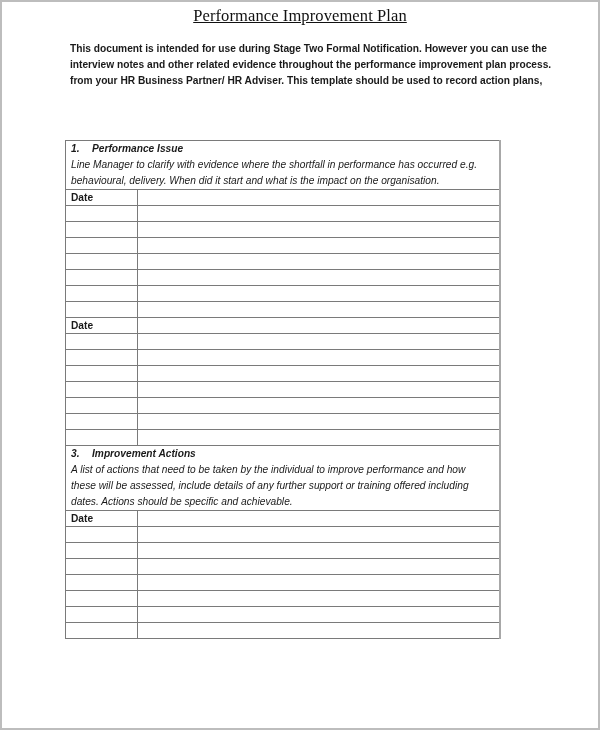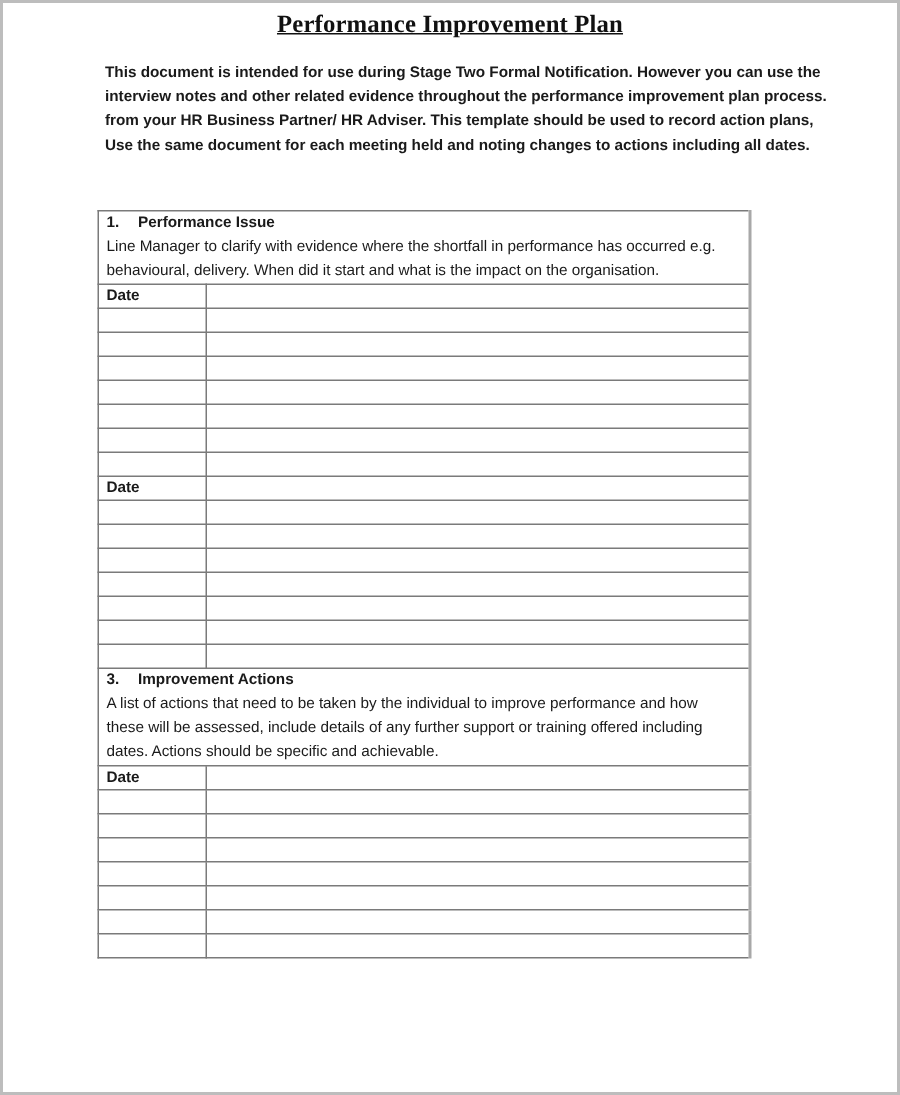--- a/index.html
+++ b/index.html
@@ -1,42 +1,41 @@
 <!DOCTYPE html>
 <html><head>
   <meta charset="utf-8">
   <style>
     html, body { margin: 0; padding: 0; background: #ffffff; }
     body { width: 600px; height: 730px; position: relative; overflow: hidden; font-family: "Liberation Sans", sans-serif; color: #1a1a1a; }
     .page { position: absolute; left: 0; top: 0; width: 596px; height: 726px; border: 2px solid #bdbdbd; background: #fff; }
-    .title { position: absolute; left: 0; width: 600px; top: 6px; text-align: center; font-family: "Liberation Serif", serif; font-weight: bold; font-size: 16.5px; text-decoration: underline; color: #111; letter-spacing: 0.1px; }
+    .title { position: absolute; left: 0; width: 600px; top: 6px; text-align: center; font-family: "Liberation Serif", serif; font-weight: normal; font-size: 16.5px; text-decoration: underline; color: #111; letter-spacing: 0.1px; }
     .intro { position: absolute; left: 70px; top: 41px; width: 470px; font-size: 10.2px; line-height: 16.2px; color: #1a1a1a; }
     .intro div { white-space: nowrap; font-weight: bold; }
     table.plan { position: absolute; left: 65px; top: 140px; width: 436px; border-collapse: collapse; font-size: 10.2px; }
     table.plan td { border: 1px solid #7a7a7a; padding: 0 5px; height: 15px; line-height: 15px; vertical-align: middle; white-space: nowrap; }
     table.plan td.datecol { width: 61px; }
-    td.section { padding: 0 5px; }
+    td.section { padding: 0 5px; font-style: italic; }
     .sec-head { font-weight: bold; height: 16px; line-height: 16px; }
     .sec-head .num { display: inline-block; width: 21px; }
     .sec-desc { line-height: 16px; }
     .date-label { font-weight: bold; }
     table.plan td.outer-r { border-right: 2px solid #a8a8a8; }
   </style>
 </head>
 <body>
 
 <div class="page"></div>
 
 <div class="title">Performance Improvement Plan</div>
 
 <div class="intro">
   <div>This document is intended for use during Stage Two Formal Notification. However you can use the</div>
   <div>interview notes and other related evidence throughout the performance improvement plan process.</div>
   <div>from your HR Business Partner/ HR Adviser. This template should be used to record action plans,</div>
-  <div>Use the same document for each meeting held and noting changes to actions including all dates.</div>
 </div>
 
 <table class="plan">
   <tbody>
 
     <tr>
       <td class="section outer-r" colspan="2">
         <div class="sec-head"><span class="num">1.</span><span>Performance Issue</span></div>
         <div class="sec-desc">Line Manager to clarify with evidence where the shortfall in performance has occurred e.g.</div>
         <div class="sec-desc">behavioural, delivery. When did it start and what is the impact on the organisation.</div>

